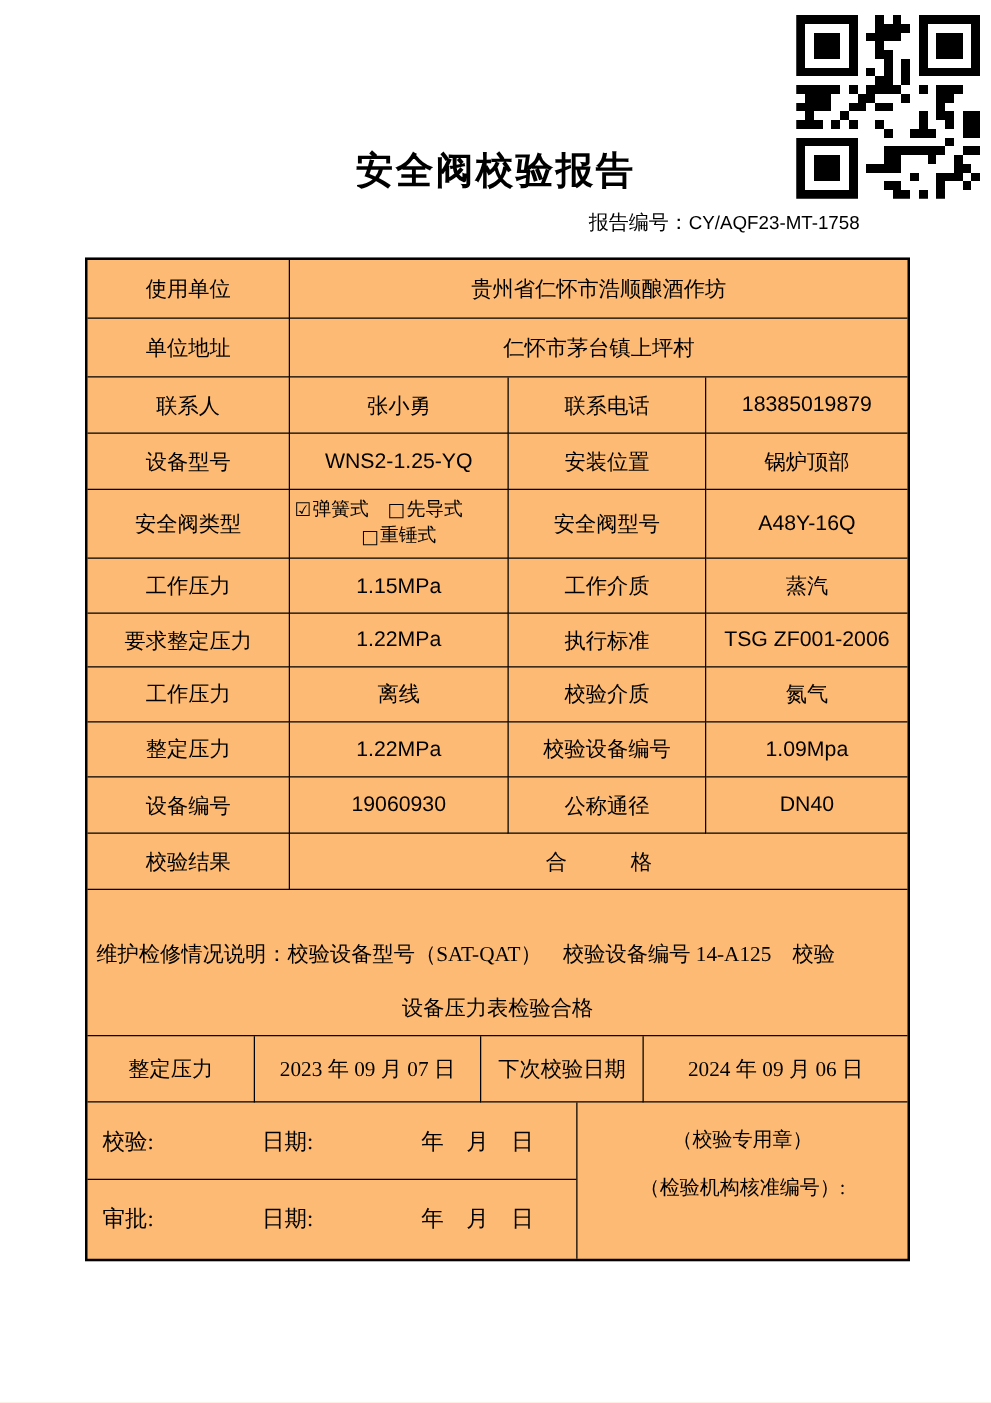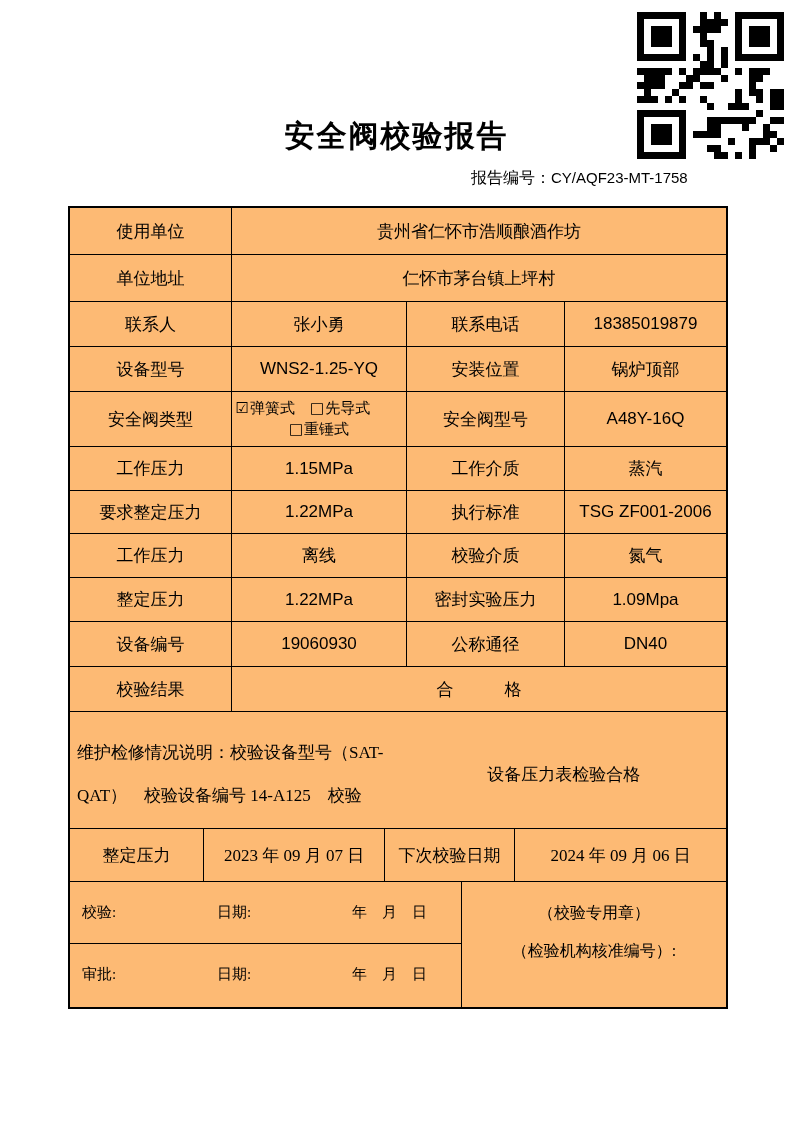--- a/index.html
+++ b/index.html
@@ -39,29 +39,29 @@
   .alnum { font-family:"Liberation Sans","DejaVu Sans",sans-serif; font-size:17px; }
 
   
   .chk { flex-direction:column; justify-content:center; font-size:15px; line-height:21px; padding:2px 2px; }
   .chk .line1 { display:flex; width:100%; justify-content:flex-start; gap:15px; padding-left:3px; }
   .chk .line2 { display:flex; width:100%; justify-content:center; }
   .opt { display:inline-flex; align-items:center; white-space:nowrap; }
   .opt .box { font-family:"DejaVu Sans",sans-serif; font-size:15px; margin-right:1px; }
 
   
-  .note { flex-direction:row; justify-content:flex-end; padding-top:8px; line-height:43px; }
+  .note { flex-direction:column; justify-content:flex-end; padding-top:8px; line-height:43px; }
   .note .l1 { width:100%; text-align:left; padding:0 7px; box-sizing:border-box; }
   .note .l2 { width:100%; text-align:center; }
 
   
   .sigcol { display:flex; flex-direction:column; box-sizing:border-box; border-right:1px solid #000; }
   .sig {
     box-sizing:border-box; display:flex; align-items:center; justify-content:space-between;
-    font-size:15px; padding:0 34px 0 12px; height:62px;
+    font-size:18px; padding:0 34px 0 12px; height:62px;
   }
   .sig.first { border-bottom:1px solid #000; }
   .sig.second { height:61px; }
 
   .stamp {
     box-sizing:border-box; display:flex; flex-direction:column; align-items:center;
     justify-content:flex-start; padding-top:12px; font-size:16px; line-height:38px;
   }
 </style>
 </head>
@@ -352,21 +352,21 @@
     <div class="tr">
       <div class="td c1 h44">工作压力</div>
       <div class="td c2 h44">离线</div>
       <div class="td c3 h44">校验介质</div>
       <div class="td c4 h44 lastcol">氮气</div>
     </div>
 
     <div class="tr">
       <div class="td c1 h44">整定压力</div>
       <div class="td c2 h44 alnum">1.22MPa</div>
-      <div class="td c3 h44">密封实验压力</div>
+      <div class="td c3 h44">校验设备编号</div>
       <div class="td c4 h44 lastcol alnum">1.09Mpa</div>
     </div>
 
     <div class="tr">
       <div class="td c1 h45">设备编号</div>
       <div class="td c2 h45 alnum">19060930</div>
       <div class="td c3 h45">公称通径</div>
       <div class="td c4 h45 lastcol alnum">DN40</div>
     </div>
 

